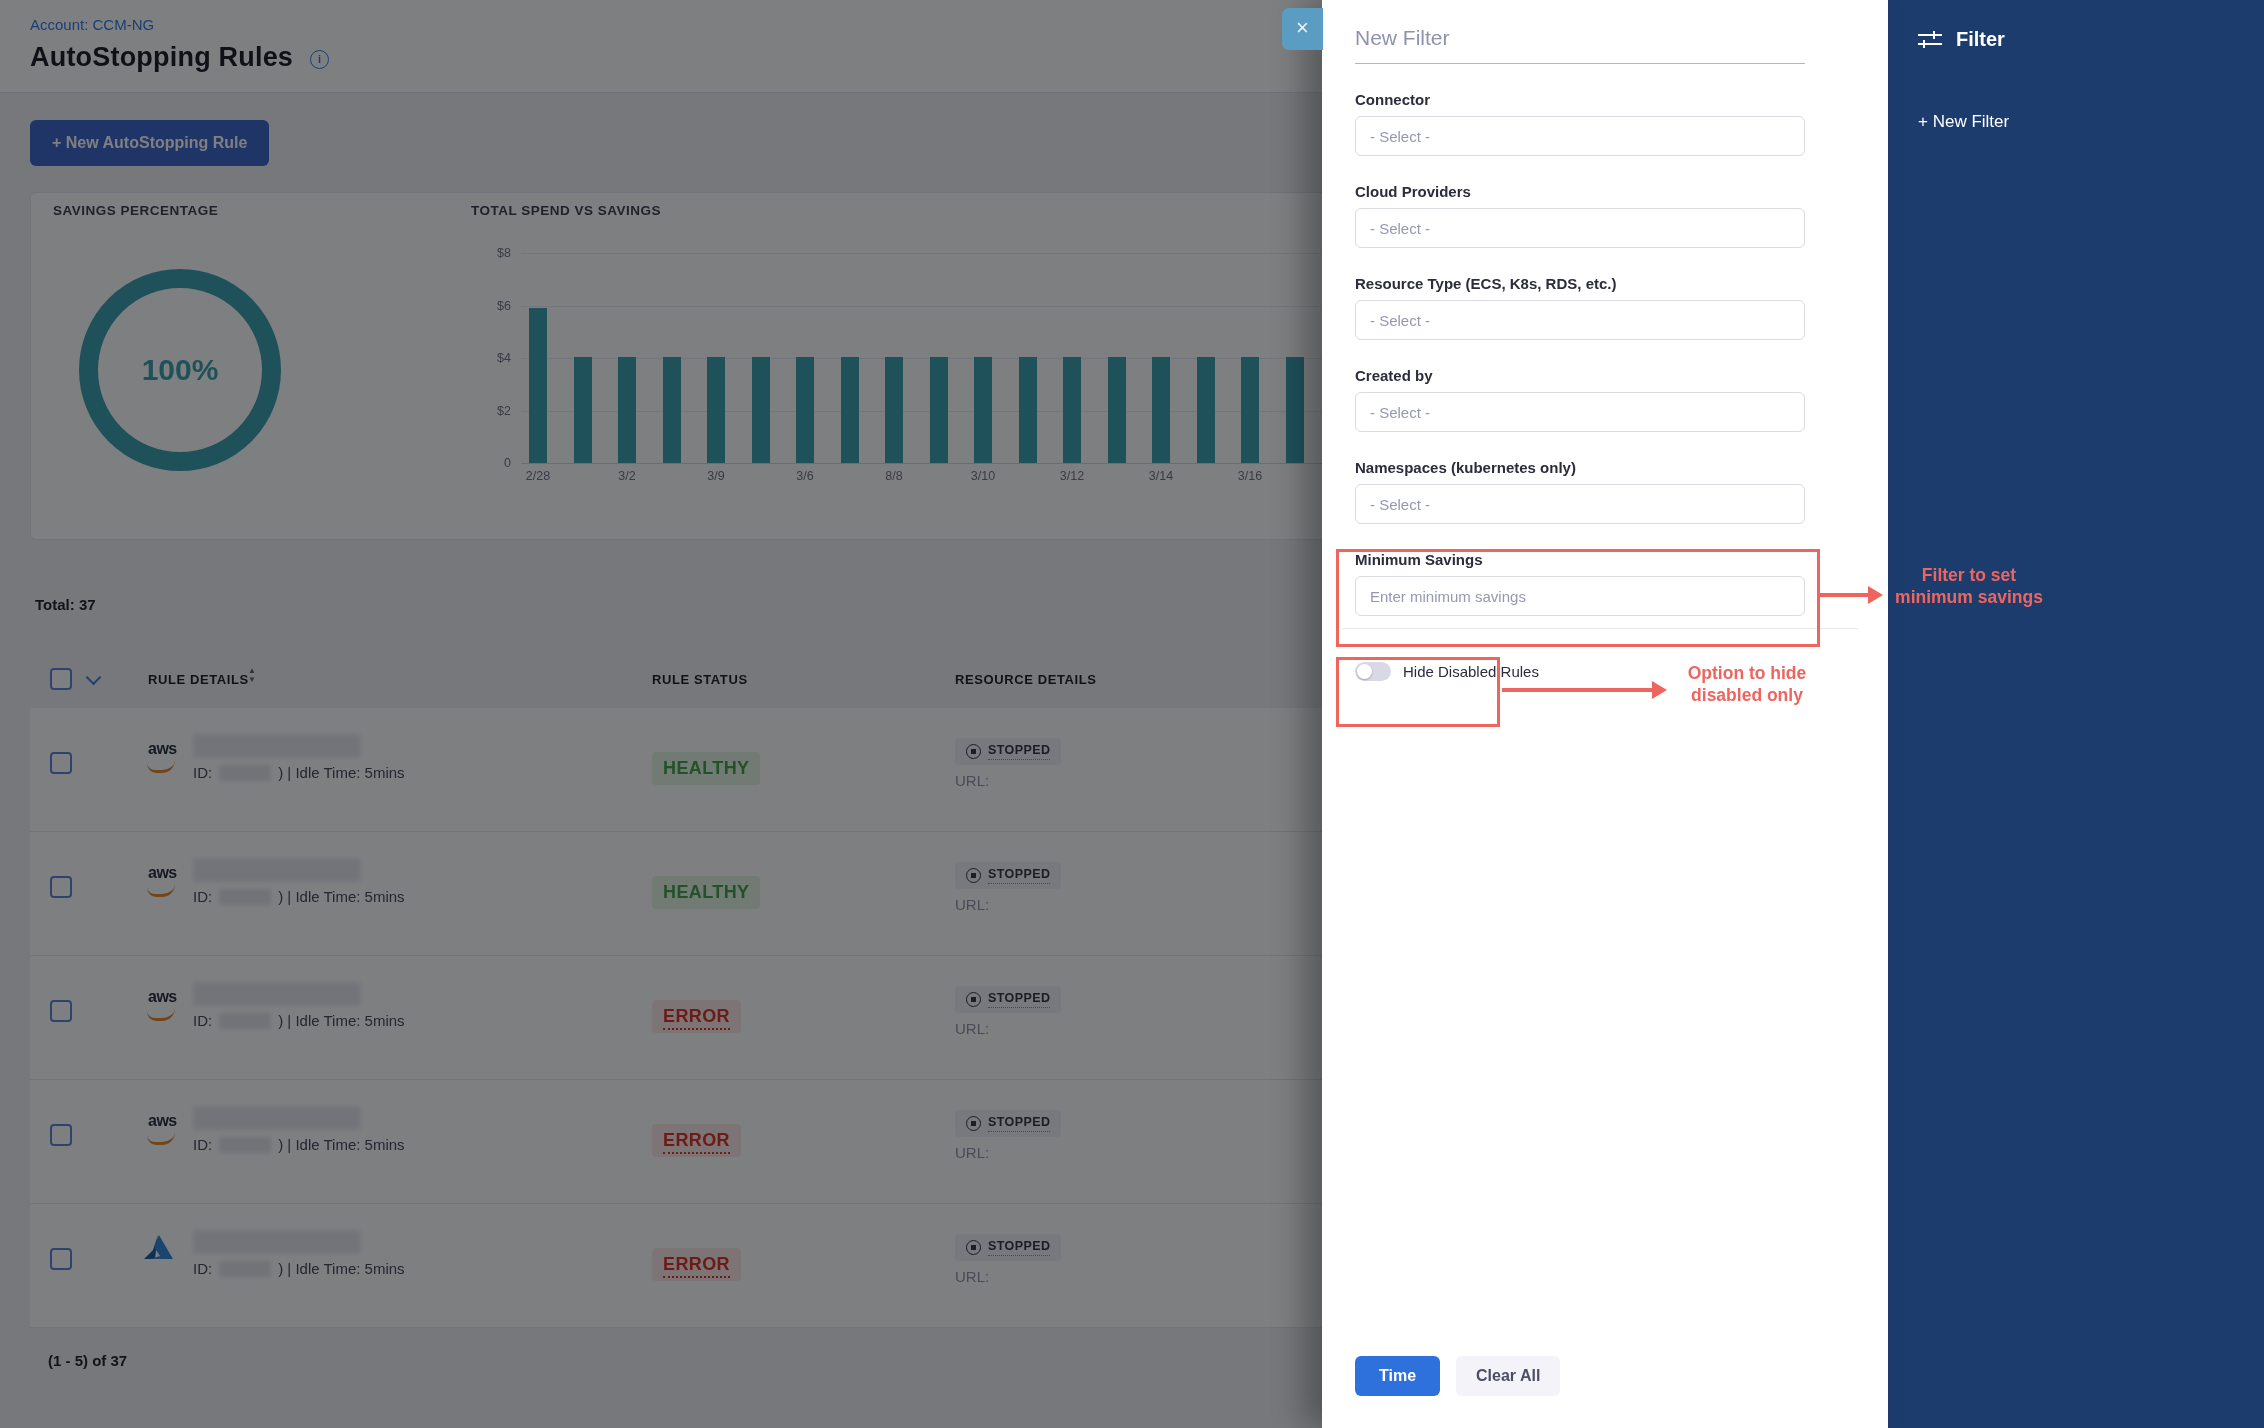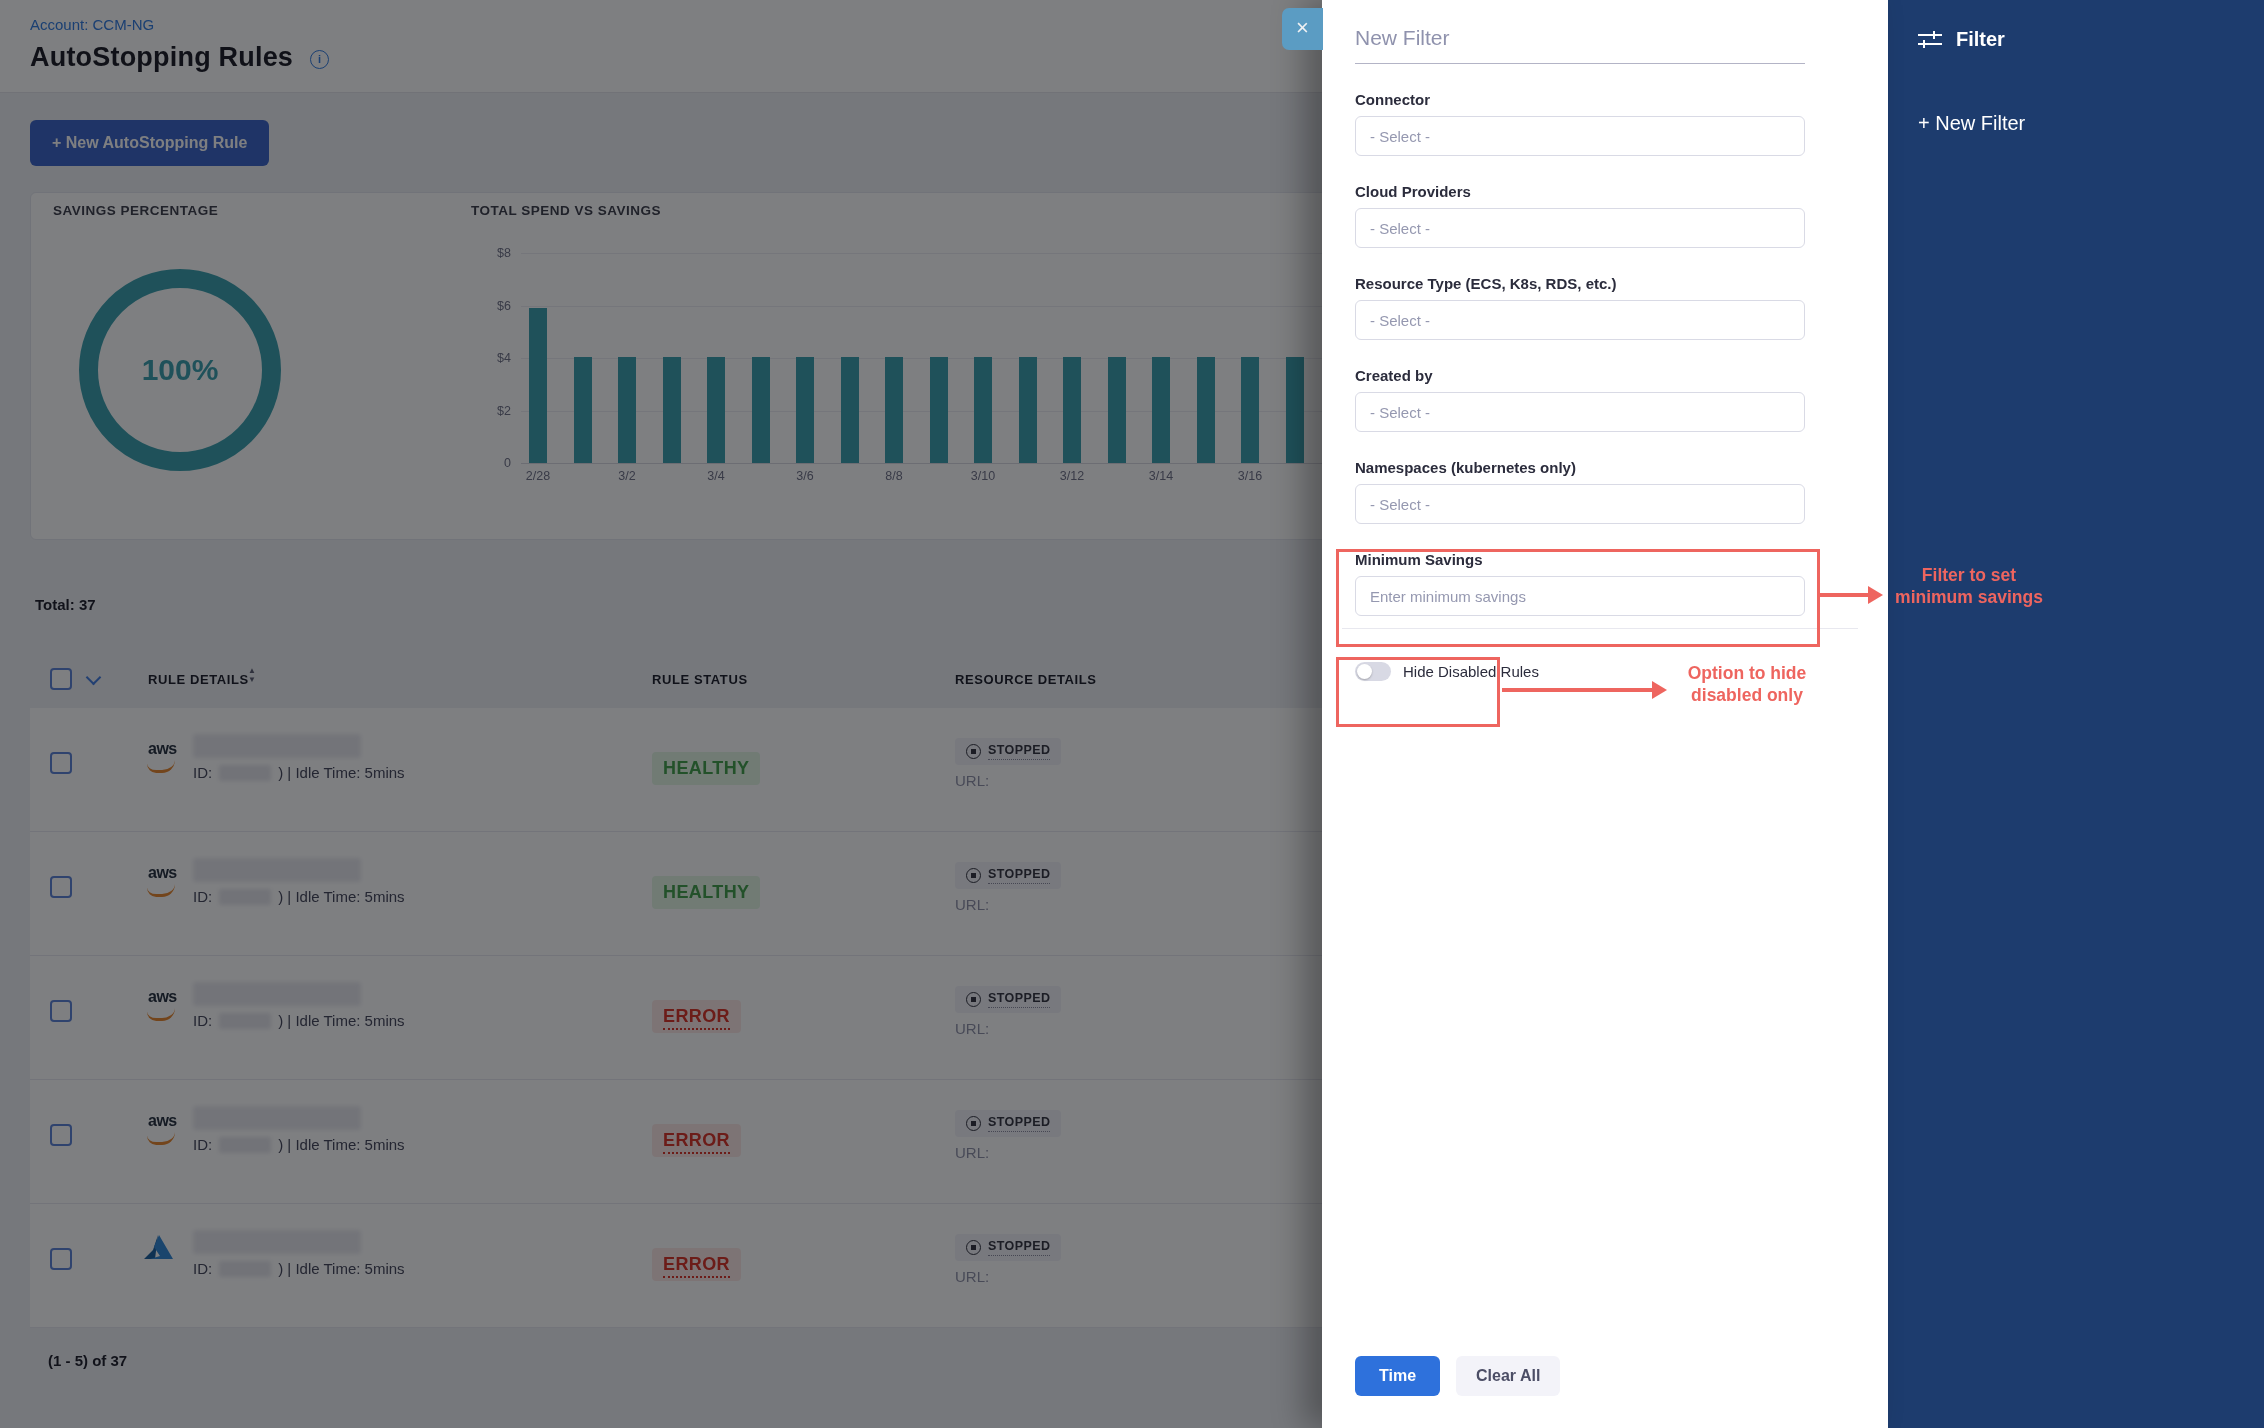--- a/index.html
+++ b/index.html
@@ -97,21 +97,21 @@
 
   
   .side{position:absolute;left:1888px;top:0;width:376px;height:1428px;background:#1d3c6e;z-index:45;}
   .side-head{position:absolute;left:30px;top:28px;display:flex;align-items:center;gap:14px;}
   .sliders-icon{width:24px;height:20px;position:relative;}
   .sliders-icon i{position:absolute;left:0;width:24px;height:2px;background:#fff;}
   .sliders-icon i.l1{top:4px;} .sliders-icon i.l2{top:13px;}
   .sliders-icon i.l1::after{content:"";position:absolute;left:15px;top:-3px;width:2px;height:8px;background:#fff;}
   .sliders-icon i.l2::after{content:"";position:absolute;left:5px;top:-3px;width:2px;height:8px;background:#fff;}
   .side-title{font-size:20px;font-weight:700;color:#fff;}
-  .side-newfilter{position:absolute;left:30px;top:112px;font-size:20px;color:#fff;}
+  .side-newfilter{position:absolute;left:30px;top:112px;font-size:17px;color:#fff;}
 
   
   .anno{z-index:70;position:absolute;}
   .anno-rect{border:3px solid #ee655f;background:transparent;}
   .anno-line{background:#ee655f;height:4px;}
   .anno-head{width:0;height:0;border-top:9px solid transparent;border-bottom:9px solid transparent;border-left:15px solid #ee655f;}
   .anno-text{color:#ee655f;font-size:17.5px;font-weight:800;text-align:center;line-height:22px;white-space:nowrap;}
 </style>
 </head>
 <body>
@@ -150,21 +150,21 @@
           </div>
           <div class="bcol">
             <div class="bar" style="height: 106.312px; background: rgb(58, 160, 174);"></div>
             <span class="xtick">3/2</span>
           </div>
           <div class="bcol">
             <div class="bar" style="height: 106.312px; background: rgb(58, 160, 174);"></div>
           </div>
           <div class="bcol">
             <div class="bar" style="height: 106.312px; background: rgb(58, 160, 174);"></div>
-            <span class="xtick">3/4</span>
+            <span class="xtick">3/9</span>
           </div>
           <div class="bcol">
             <div class="bar" style="height: 106.312px; background: rgb(58, 160, 174);"></div>
           </div>
           <div class="bcol">
             <div class="bar" style="height: 106.312px; background: rgb(58, 160, 174);"></div>
             <span class="xtick">3/6</span>
           </div>
           <div class="bcol">
             <div class="bar" style="height: 106.312px; background: rgb(58, 160, 174);"></div>

